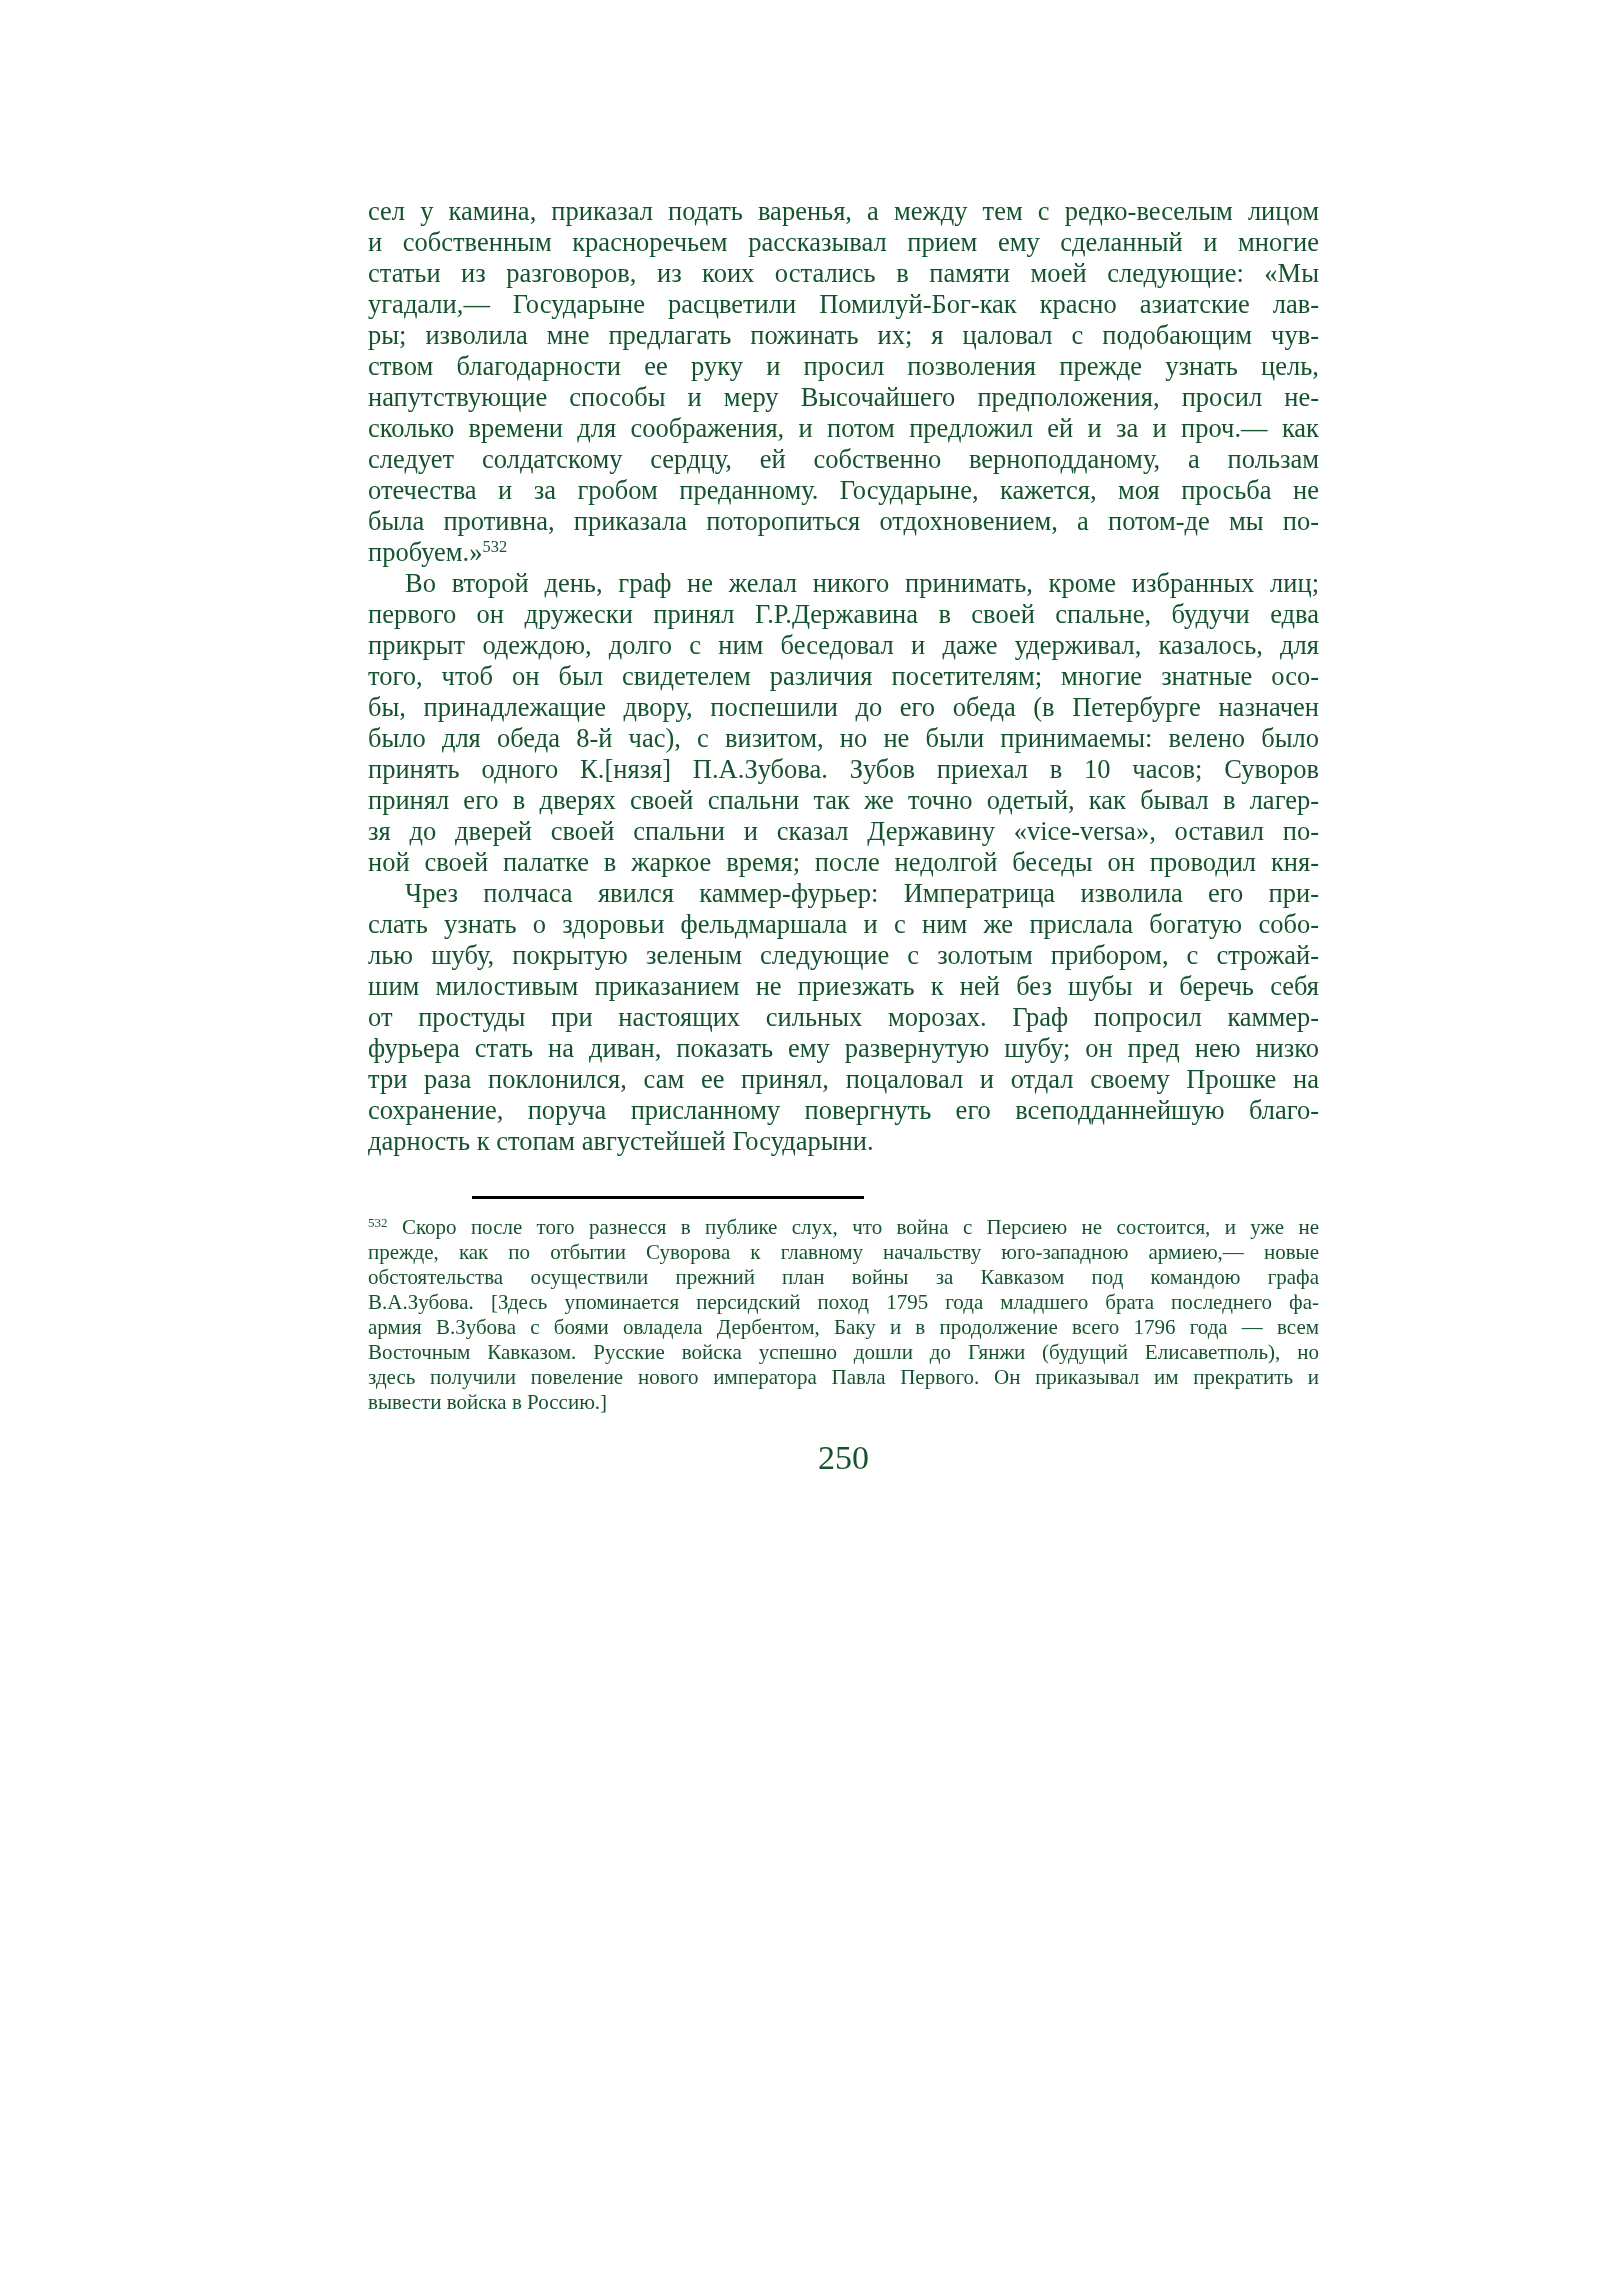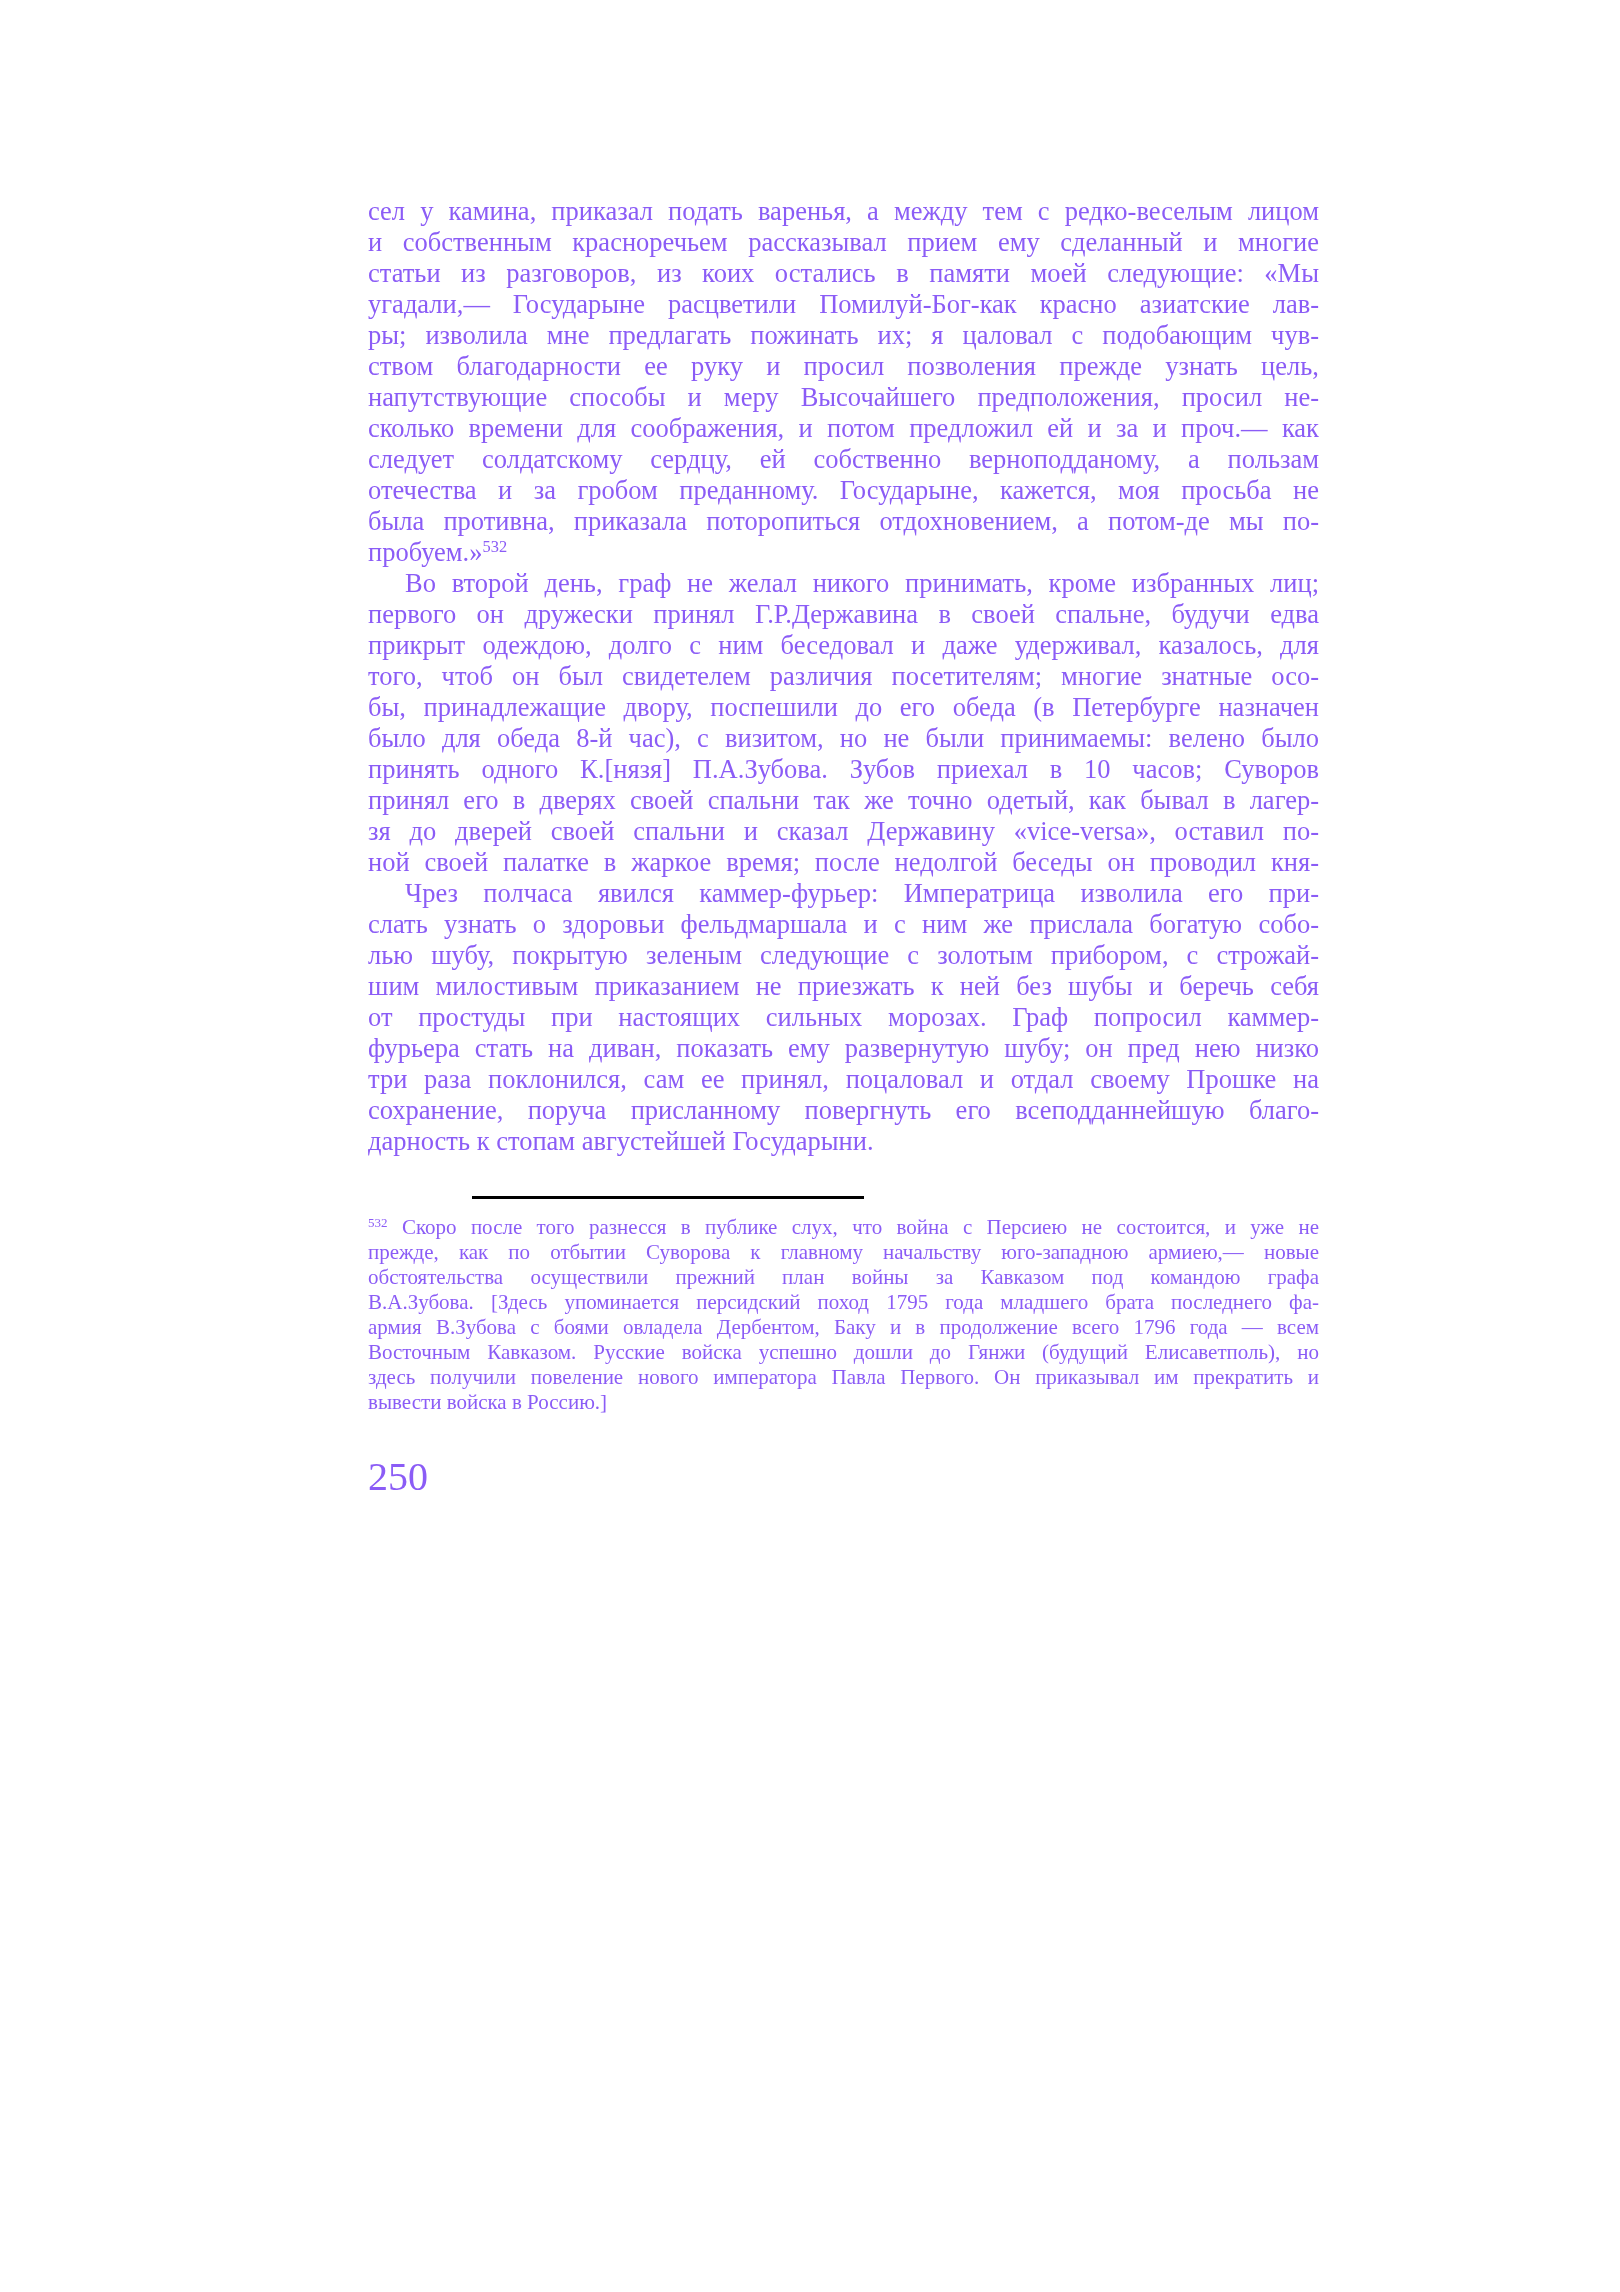--- a/index.html
+++ b/index.html
@@ -5,21 +5,21 @@
   html, body {
     margin: 0;
     padding: 0;
     background: #ffffff;
   }
   .page {
     position: relative;
     width: 1620px;
     height: 2293px;
     background: #ffffff;
-    color: #8b5cf6;
+    color: #14532d;
     font-family: "Liberation Serif", "DejaVu Serif", serif;
     overflow: hidden;
   }
   .text-block {
     position: absolute;
     left: 368px;
     top: 196px;
     width: 951px;
   }
   .para .line {
@@ -58,24 +58,24 @@
     line-height: 25px;
     text-align: justify;
     text-align-last: justify;
     -moz-text-align-last: justify;
   }
   .footnote .line.last {
     text-align-last: left;
     -moz-text-align-last: left;
   }
   .page-number {
-    margin-top: 44px;
-    font-size: 40px;
+    margin-top: 25px;
+    font-size: 34px;
     line-height: 35px;
-    text-align: left;
+    text-align: center;
   }
 </style>
 </head>
 <body>
 
 <div class="page">
   <div class="text-block">
 
     <div class="para">
         <div class="line first">сел у камина, приказал подать варенья, а между тем с редко-веселым лицом</div>

